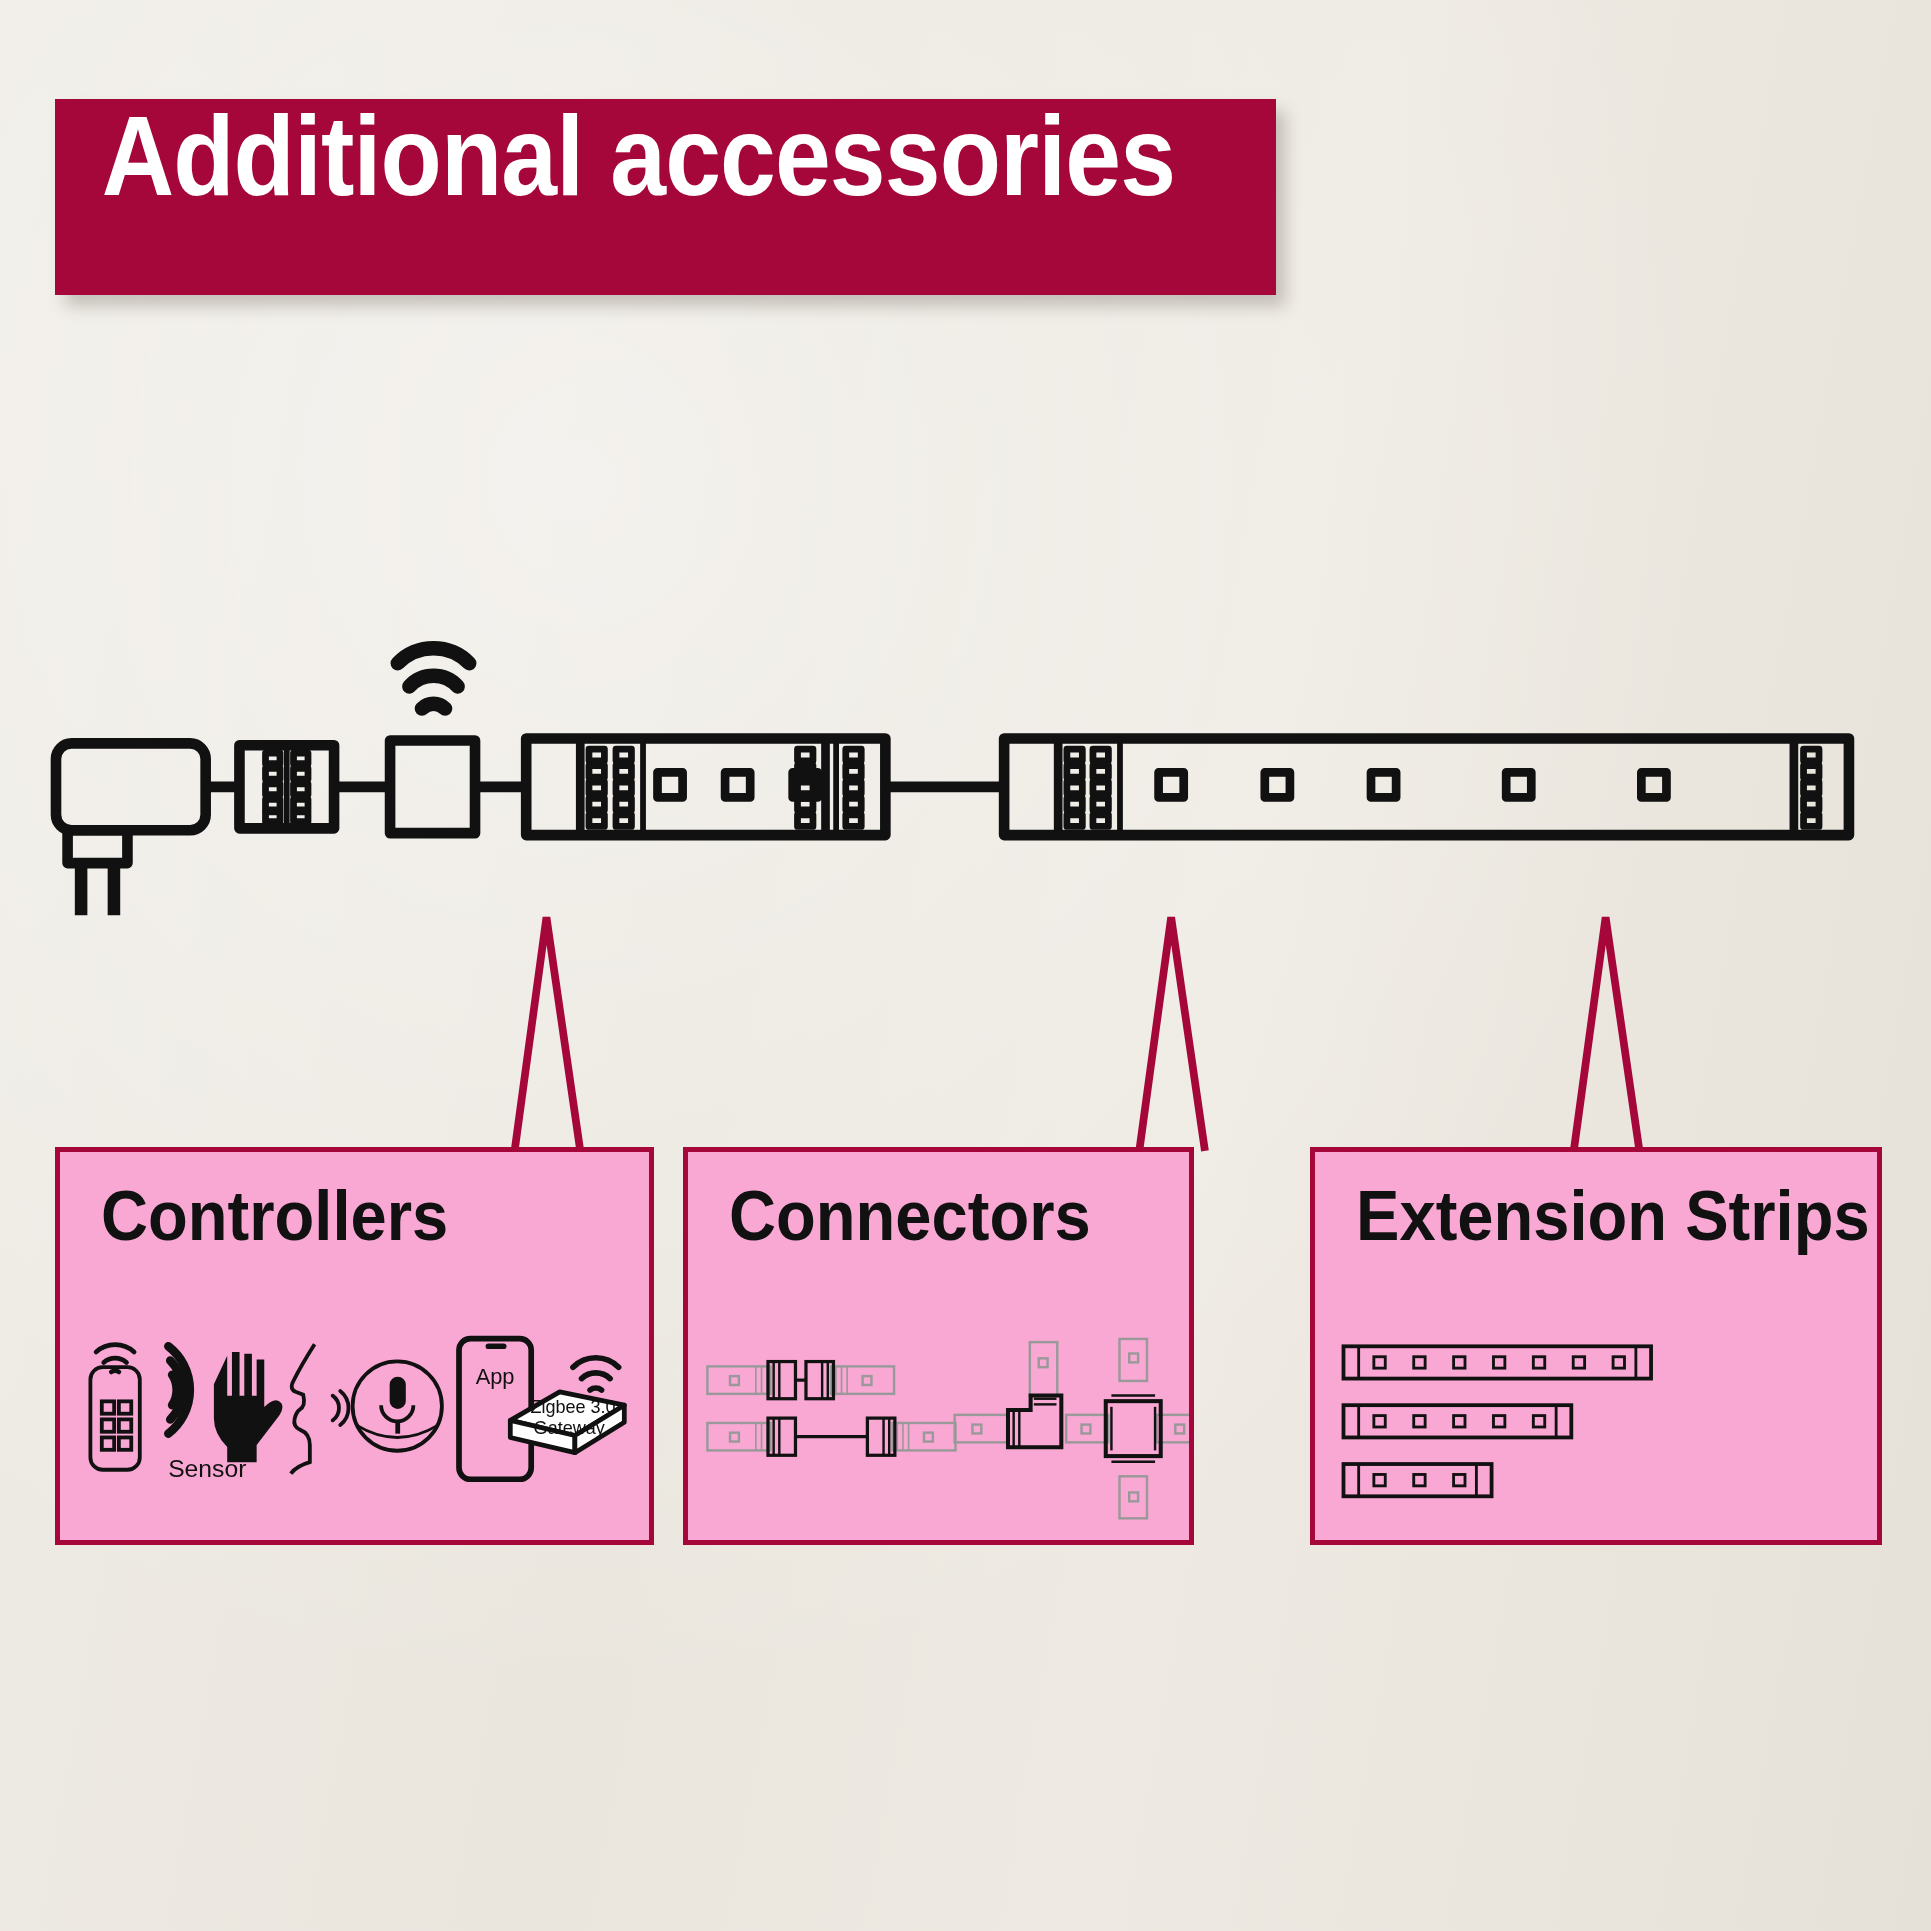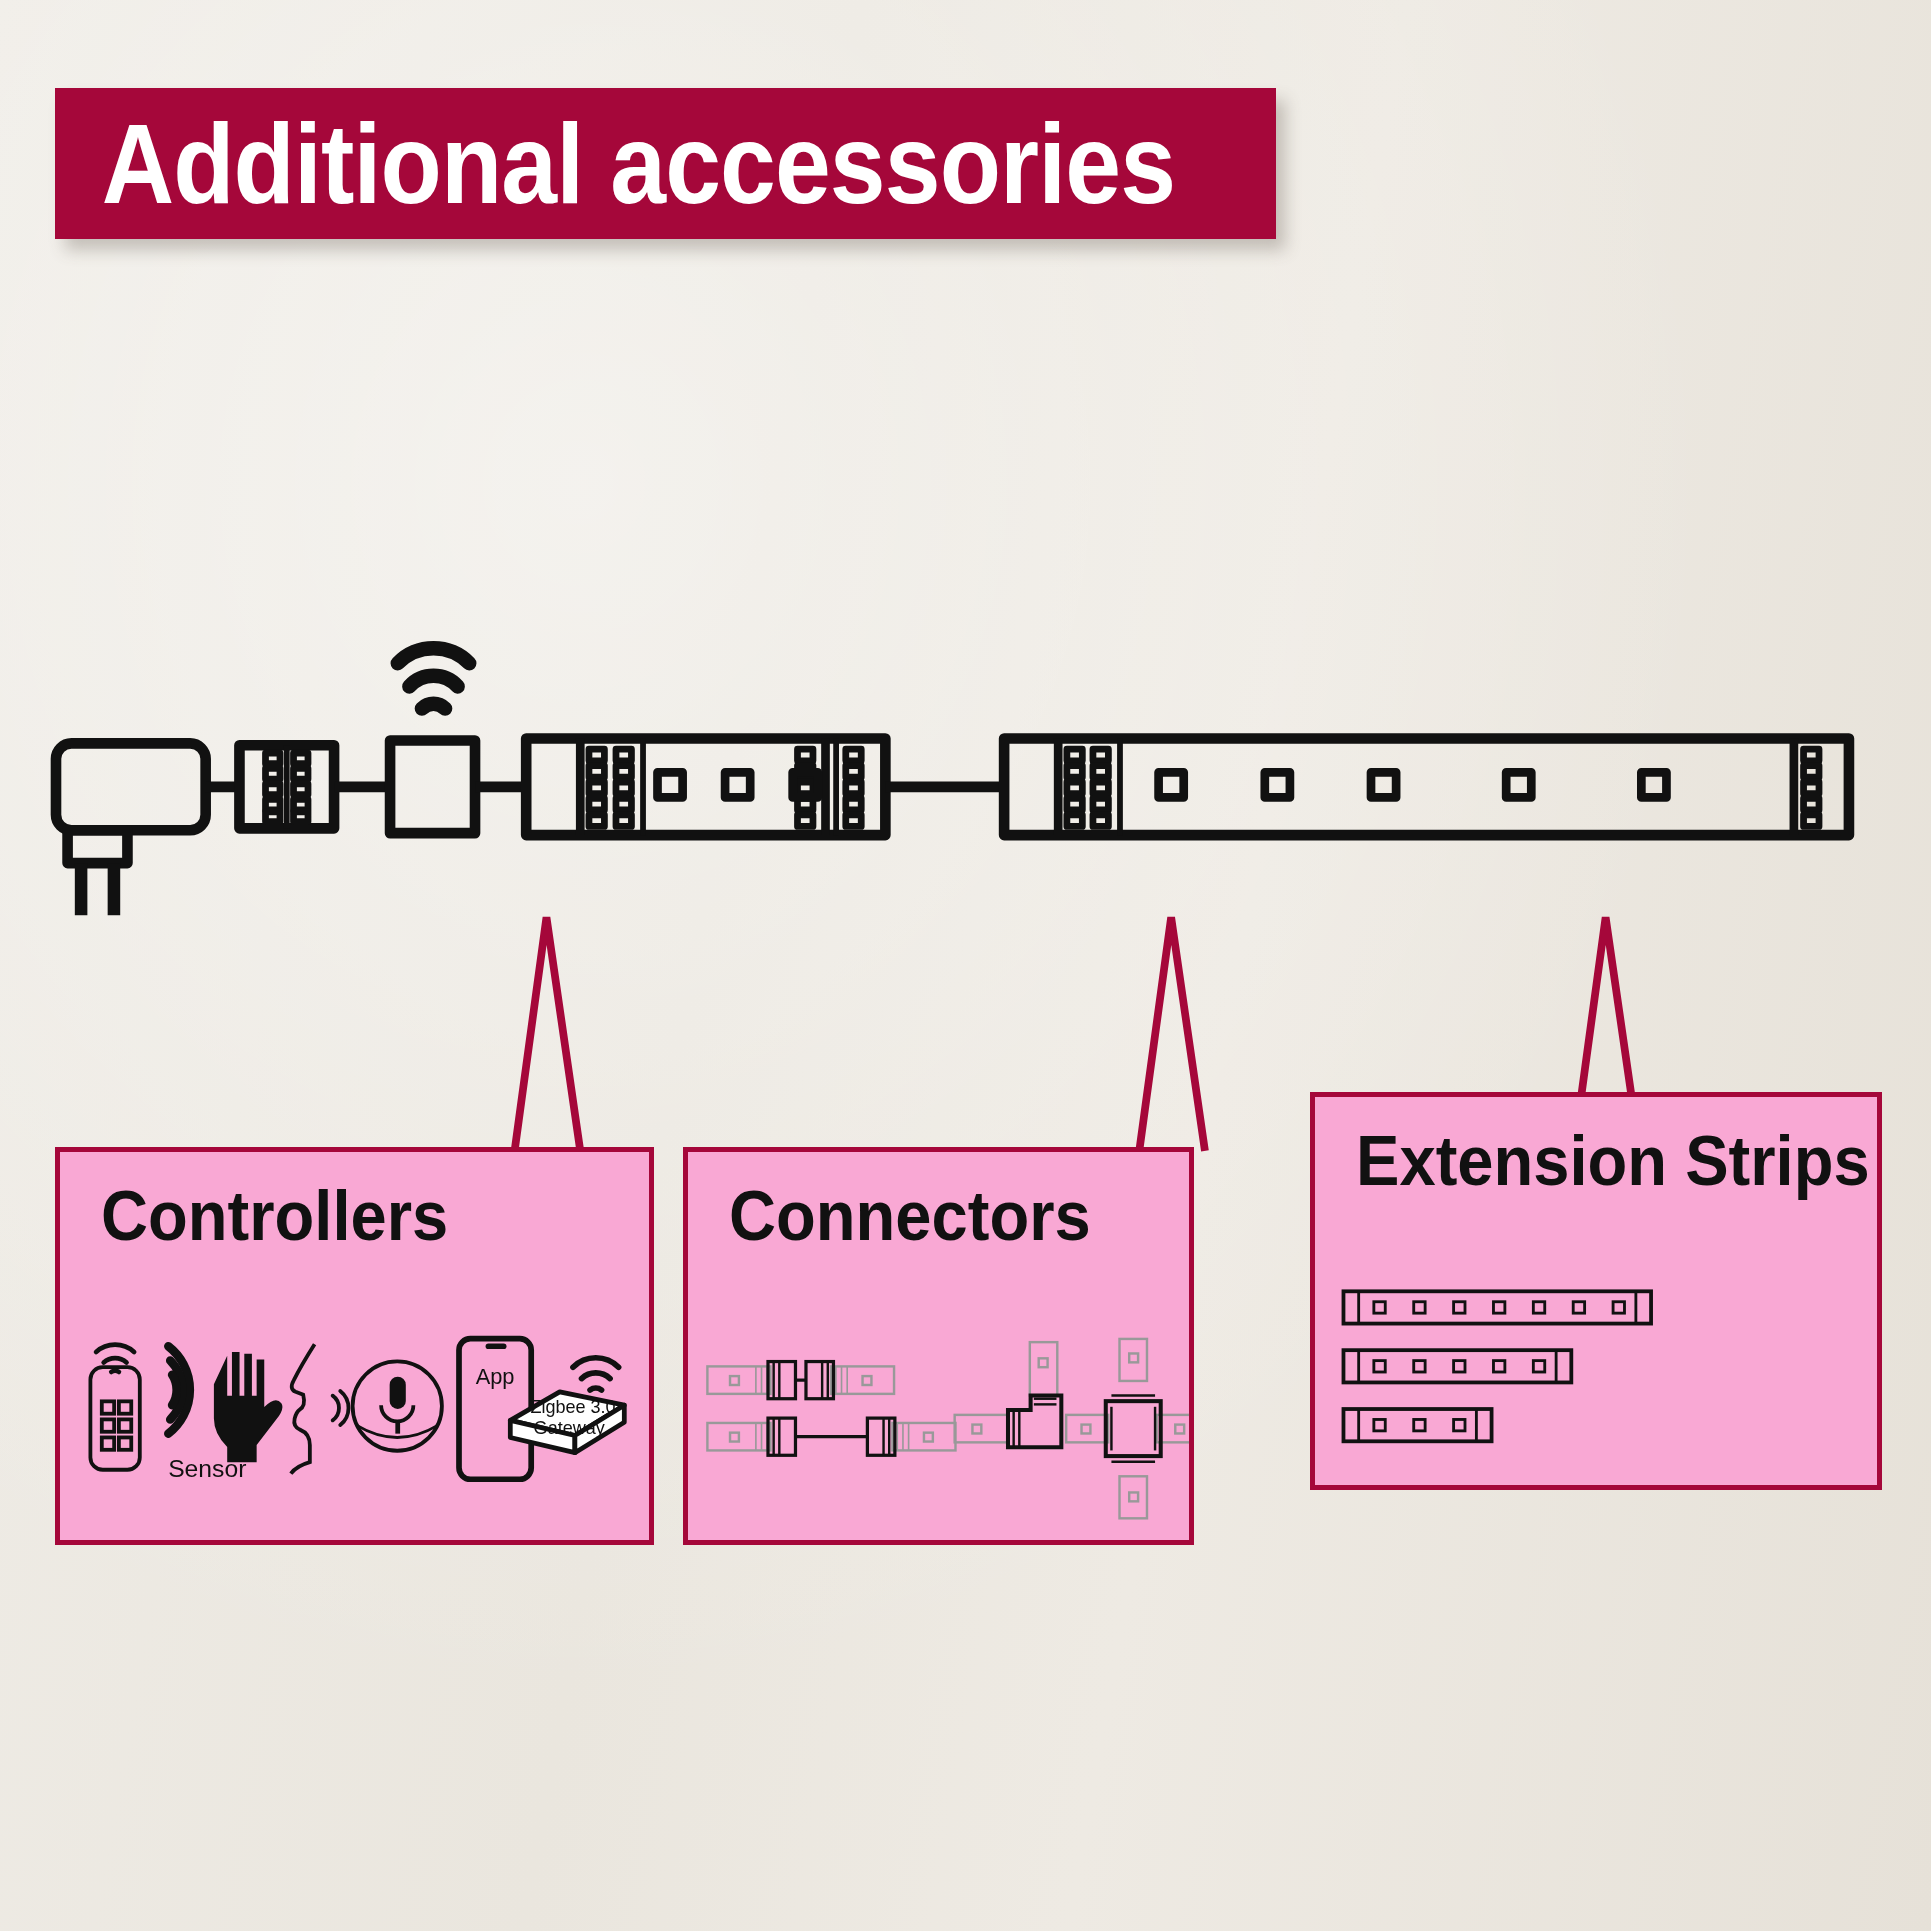--- a/index.html
+++ b/index.html
@@ -24,27 +24,26 @@
     content: "";
     position: absolute;
     inset: 0;
     background: radial-gradient(ellipse at 30% 25%, rgba(255,255,255,.45) 0%, rgba(255,255,255,0) 60%);
   }
 
   
   .title-banner {
     position: absolute;
     left: 55px;
-    top: 88px;
+    top: 99px;
     width: 1221px;
-    height: 151px;
+    height: 196px;
     background: #a5073a;
     box-shadow: 9.7px 11.6px 15.4px rgba(90, 80, 70, .30);
     display: flex;
-    align-items: center;
   }
   .title-text {
     color: #ffffff;
     font-family: "Liberation Sans Narrow", "Liberation Sans", sans-serif;
     font-size: 114px;
     font-weight: bold;
     letter-spacing: -1px;
     transform: scaleX(.88);
     transform-origin: left center;
     padding-left: 53px;
@@ -63,21 +62,21 @@
 
   
   .callout-box {
     position: absolute;
     background: #f9a8d4;
     border: 5.8px solid #a5073a;
     overflow: visible;
   }
   #box-controllers { left: 55px;   top: 1147px; width: 599px;  height: 398px; }
   #box-connectors  { left: 683px;  top: 1147px; width: 511px;  height: 398px; }
-  #box-extensions  { left: 1310px; top: 1092px; width: 572px;  height: 398px; padding-left: 39px; }
+  #box-extensions  { left: 1310px; top: 1147px; width: 572px;  height: 398px; padding-left: 39px; }
 
   .box-title {
     position: absolute;
     left: 41px;
     top: 29px;
     font-family: "Liberation Sans Narrow", "Liberation Sans", sans-serif;
     font-size: 70px;
     font-weight: bold;
     color: #111111;
     white-space: nowrap;

